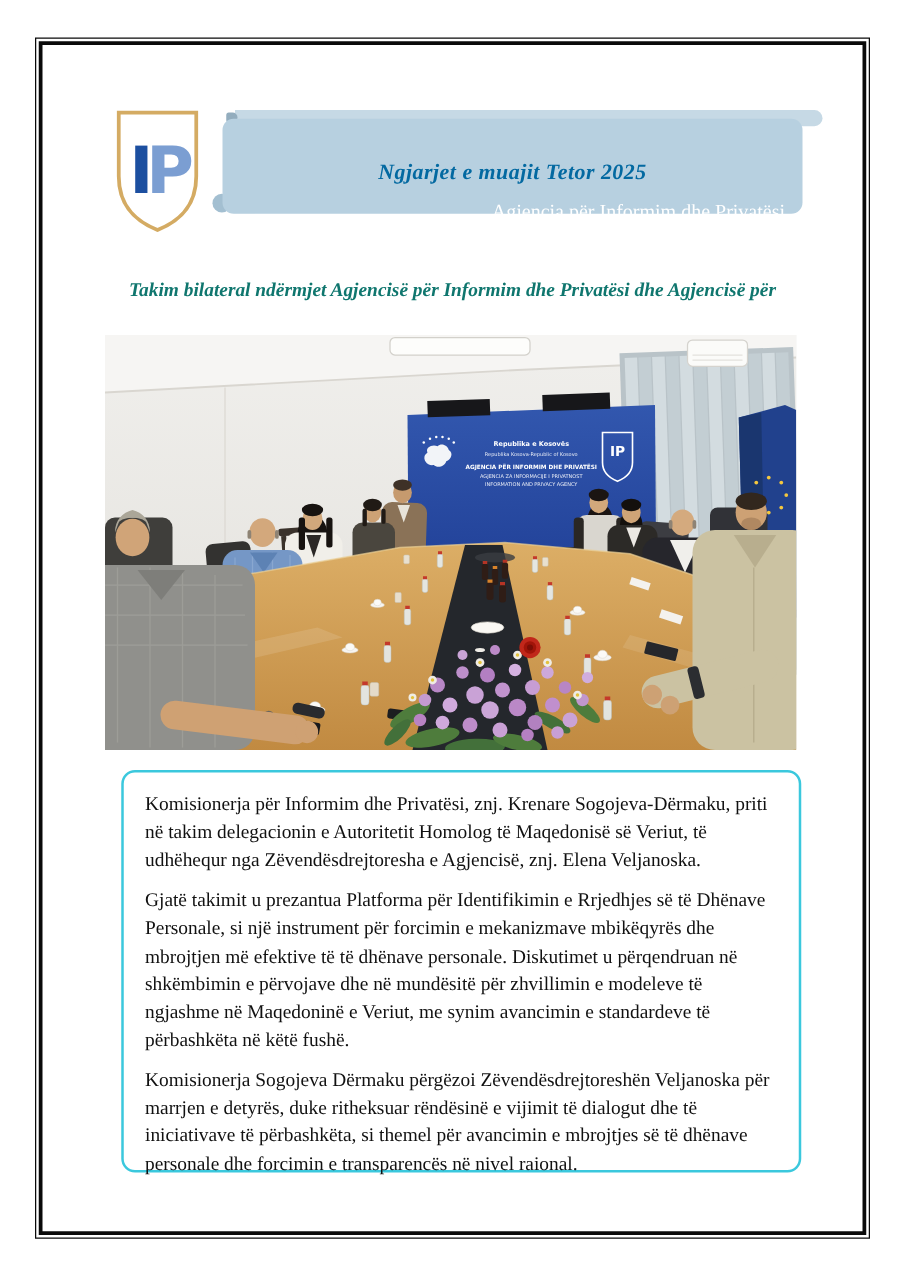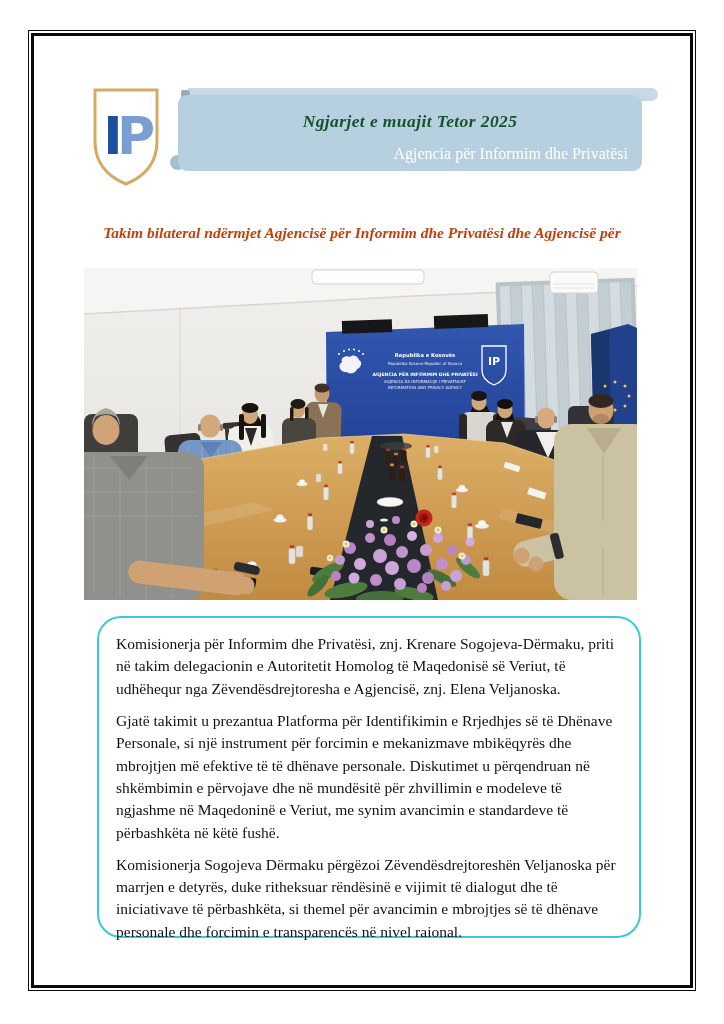--- a/index.html
+++ b/index.html
@@ -17,34 +17,34 @@
   
   .banner { position:absolute; left:170px; top:88px; width:492px; height:86px; }
   .banner-tab  { position:absolute; left:18px; top:0; width:470px; height:13px;
                  background:#c6d9e5; border-radius:0 8px 8px 0; }
   .banner-curl { position:absolute; left:11px; top:2px; width:9px; height:8px;
                  background:#93adbe; border-radius:2px 4px 4px 2px; }
   .banner-dot  { position:absolute; left:0; top:67px; width:15px; height:15px;
                  background:#a3bfd1; border-radius:50%; }
   .banner-body { position:absolute; left:8px; top:7px; width:464px; height:76px;
                  background:#b7d0e0; border-radius:9px; }
-  .banner-title { margin-top:16px; text-align:center; font-style:italic; font-weight:bold;
-                  font-size:17.5px; letter-spacing:.4px; color:#14532d; }
+  .banner-title { margin-top:32px; text-align:center; font-style:italic; font-weight:bold;
+                  font-size:17.5px; letter-spacing:.4px; color:#0369a1; }
   .banner-subtitle { margin-top:13px; text-align:right; padding-right:14px;
                      font-size:16px; color:#fff; }
 
   .article-title { position:absolute; left:80px; top:220px; width:564px; text-align:center;
-                   font-weight:bold; font-style:italic; font-size:15.5px; line-height:1.65; color:#c2410c; }
+                   font-weight:bold; font-style:italic; font-size:15.5px; line-height:1.65; color:#0f766e; }
 
   .photo { position:absolute; left:84px; top:268px; width:553px; height:332px;
            background:#eceae6;text-decoration:underline; }
   .photo svg { display:block; }
 
   .textbox { position:absolute; left:97px; top:616px; width:544px; height:322px;
-             box-sizing:border-box; border:2px solid #3bc8dd; border-radius:24px;
+             box-sizing:border-box; border:2px solid #3bc8dd; border-radius:11px;
              padding:15px 17px 10px; }
   .textbox p { margin:0 0 10px; font-size:15.5px; line-height:1.44; color:#111; }
 
   svg text { font-family:"DejaVu Sans", sans-serif; }
 </style>
 </head>
 <body>
 
 <div class="page">
 

